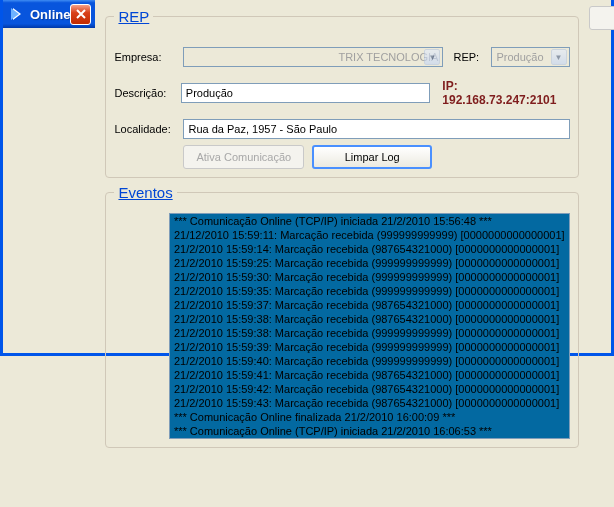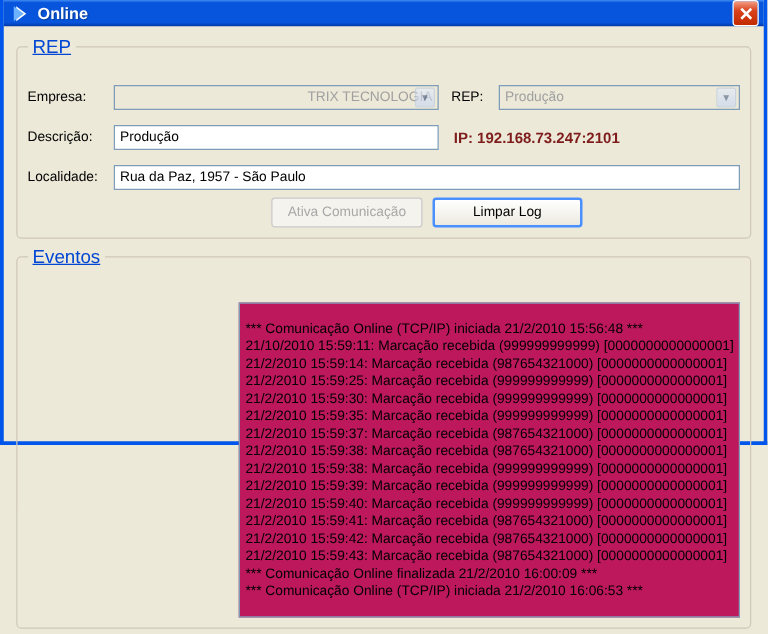--- a/index.html
+++ b/index.html
@@ -13,21 +13,20 @@
     height: 507px;
     overflow: hidden;
   }
   .window {
     width: 614px;
     height: 356px;
     border: 3px solid #0055ea;
     border-top: none;
     background: #ece9d8;
     display: flex;
-    flex-direction: column;
   }
   .titlebar {
     height: 28px;
     background: linear-gradient(to bottom, #3f8cf3 0%, #0855dd 10%, #0855dd 85%, #0038a8 100%);
     display: flex;
     align-items: center;
     padding: 0 4px 0 6px;
     color: #fff;
   }
   .titlebar .icon {
@@ -119,21 +118,20 @@
     font-size: 12px;
     color: #7f1d1d;
     padding-left: 6px;
   }
   .txt-localidade { flex:1; color:#000;}
   .btnrow {
     display: flex;
     gap: 8px;
     margin-top: 4px;
     padding-left: 69px;
-    justify-content: center;
   }
   .btn {
     height: 24px;
     min-width: 120px;
     border: 1px solid #707070;
     border-radius: 3px;
     background: linear-gradient(to bottom, #fff, #eceae0);
     font-size: 11px;
     font-family: inherit;
     cursor: pointer;
@@ -151,26 +149,26 @@
   }
   .eventos-box {
     flex: 1;
     display: flex;
     flex-direction: column;
     align-items: flex-end;
   }
   .listbox {
     flex: 1;
     border: 1px solid #7f9db9;
-    background: #be185d;
+    background: #0369a1;
     overflow: auto;
-    padding: 13px 4px;
+    padding: 0 4px;
     font-size: 11px;
     line-height: 14px;
-    margin-top:18px;
+    margin-top:2px;
     height: 240px;
   }
   .listbox div { white-space: nowrap; }
   .footer {
     display: flex;
     justify-content: flex-end;
     padding: 6px 10px 8px 0;
   }
   .footer .btn { min-width: 100px; }
 </style>
@@ -232,21 +230,21 @@
       <div class="btnrow">
         <button class="btn disabled" disabled="">Ativa Comunicação</button>
         <button class="btn focused">Limpar Log</button>
       </div>
     </fieldset>
 
     <fieldset class="eventos-box">
       <legend>Eventos</legend>
       <div class="listbox" id="eventos-list">
           <div>*** Comunicação Online (TCP/IP) iniciada 21/2/2010 15:56:48 ***</div>
-          <div>21/10/2010 15:59:11: Marcação recebida (999999999999) [0000000000000001]</div>
+          <div>21/12/2010 15:59:11: Marcação recebida (999999999999) [0000000000000001]</div>
           <div>21/2/2010 15:59:14: Marcação recebida (987654321000) [0000000000000001]</div>
           <div>21/2/2010 15:59:25: Marcação recebida (999999999999) [0000000000000001]</div>
           <div>21/2/2010 15:59:30: Marcação recebida (999999999999) [0000000000000001]</div>
           <div>21/2/2010 15:59:35: Marcação recebida (999999999999) [0000000000000001]</div>
           <div>21/2/2010 15:59:37: Marcação recebida (987654321000) [0000000000000001]</div>
           <div>21/2/2010 15:59:38: Marcação recebida (987654321000) [0000000000000001]</div>
           <div>21/2/2010 15:59:38: Marcação recebida (999999999999) [0000000000000001]</div>
           <div>21/2/2010 15:59:39: Marcação recebida (999999999999) [0000000000000001]</div>
           <div>21/2/2010 15:59:40: Marcação recebida (999999999999) [0000000000000001]</div>
           <div>21/2/2010 15:59:41: Marcação recebida (987654321000) [0000000000000001]</div>

